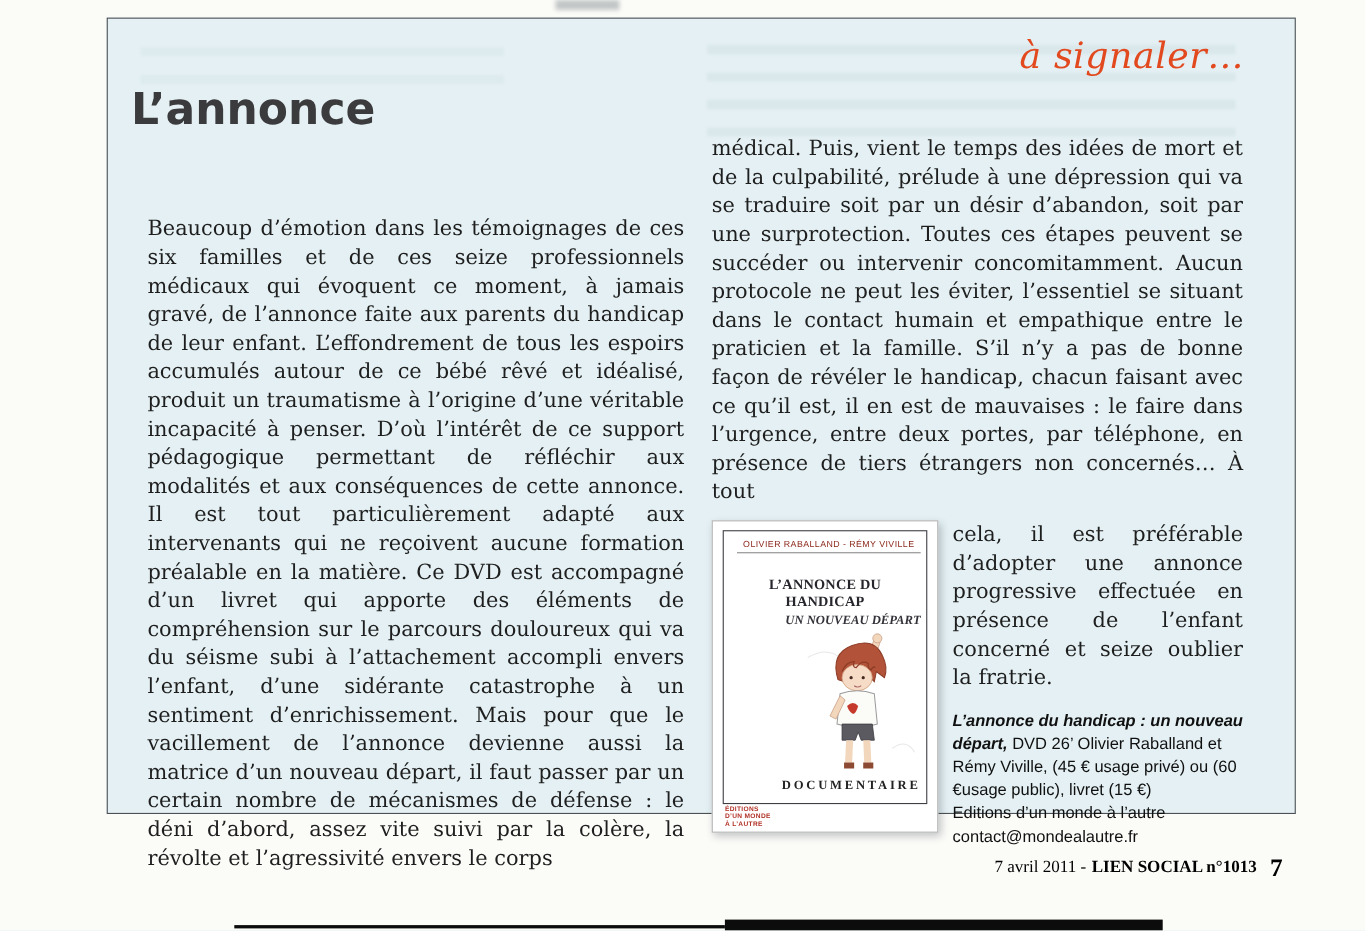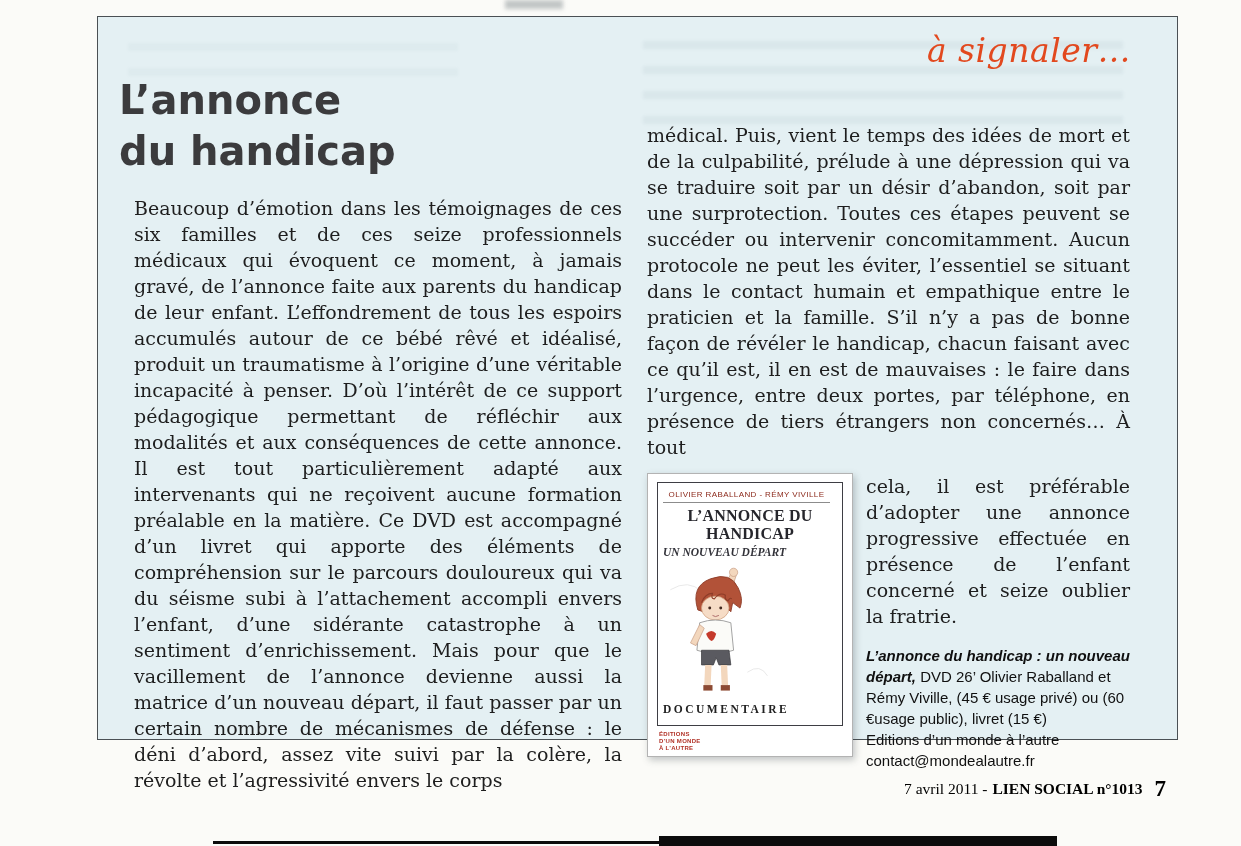--- a/index.html
+++ b/index.html
@@ -24,26 +24,26 @@
 
   .bodytext{font-size:19px;line-height:26px;color:#1e1e1e;text-align:justify;hyphens:auto}
   .col-left{position:absolute;left:36px;top:178px;width:488px}
   .col-right{position:absolute;left:549px;top:105px;width:483px}
   .rc-bottom{display:flex;gap:13px;margin-top:13px}
   .rc-side{flex:1;min-width:0}
 
   .dvd{flex:0 0 206px;height:284px;background:#fff;border:1px solid #b3b3b3;
        box-shadow:2px 3px 7px rgba(60,70,75,.3);padding:8px 9px 0;display:flex;flex-direction:column}
   .dvd-frame{border:1.5px solid #3e3e44;flex:1 1 auto;display:flex;flex-direction:column;
-             align-items:flex-start;padding:7px 5px 4px;background:#fff}
+             align-items:flex-end;padding:7px 5px 4px;background:#fff}
   .dvd-authors{font-family:"Liberation Sans",sans-serif;font-size:8px;letter-spacing:.4px;
                color:#8c2a1c;border-bottom:1px solid #8c8c8c;padding-bottom:3px;width:96%;
                text-align:center;white-space:nowrap}
-  .dvd-title{margin-top:4px;font-family:"Liberation Serif",serif;font-weight:bold;
-             font-size:16px;color:#26262c;text-align:center;letter-spacing:.2px}
+  .dvd-title{margin-top:20px;font-family:"Liberation Serif",serif;font-weight:bold;
+             font-size:13px;color:#26262c;text-align:center;letter-spacing:.2px}
   .dvd-subtitle{margin-top:3px;font-family:"Liberation Serif",serif;font-style:italic;
                 font-weight:bold;font-size:11.5px;color:#33333a}
   .dvd-art{flex:1;display:flex;align-items:center;justify-content:center}
   .dvd-genre{font-family:"Liberation Serif",serif;font-weight:bold;font-size:11.5px;
              letter-spacing:2.5px;color:#222;margin-bottom:6px}
   .dvd-pub{height:30px;display:flex;align-items:center;padding:2px}
   .pub-logo{font-family:"Liberation Sans",sans-serif;font-size:6px;line-height:7px;
             color:#b13126;font-weight:bold;letter-spacing:.3px;width:62px}
 
   .caption{margin-top:16px;font-family:"Liberation Sans",sans-serif;font-size:15px;
@@ -64,21 +64,20 @@
 
 <div class="page">
 
   <div class="ghost g1"></div>
   <div class="ghost g2"></div>
 
   <div class="tag">à signaler…</div>
 
   <h1 class="headline">
     <span>L’annonce</span><br>
-    <span>du handicap</span>
   </h1>
 
   <div class="col-left bodytext">Beaucoup d’émotion dans les témoignages de ces six familles et de ces seize professionnels médicaux qui évoquent ce moment, à jamais gravé, de l’annonce faite aux parents du handicap de leur enfant. L’effondrement de tous les espoirs accumulés autour de ce bébé rêvé et idéalisé, produit un traumatisme à l’origine d’une véritable incapacité à penser. D’où l’intérêt de ce support pédagogique permettant de réfléchir aux modalités et aux conséquences de cette annonce. Il est tout particulièrement adapté aux intervenants qui ne reçoivent aucune formation préalable en la matière. Ce DVD est accompagné d’un livret qui apporte des éléments de compréhension sur le parcours douloureux qui va du séisme subi à l’attachement accompli envers l’enfant, d’une sidérante catastrophe à un sentiment d’enrichissement. Mais pour que le vacillement de l’annonce devienne aussi la matrice d’un nouveau départ, il faut passer par un certain nombre de mécanismes de défense : le déni d’abord, assez vite suivi par la colère, la révolte et l’agressivité envers le corps</div>
 
   <div class="col-right">
     <div class="bodytext">médical. Puis, vient le temps des idées de mort et de la culpabilité, prélude à une dépression qui va se traduire soit par un désir d’abandon, soit par une surprotection. Toutes ces étapes peuvent se succéder ou intervenir concomitamment. Aucun protocole ne peut les éviter, l’essentiel se situant dans le contact humain et empathique entre le praticien et la famille. S’il n’y a pas de bonne façon de révéler le handicap, chacun faisant avec ce qu’il est, il en est de mauvaises : le faire dans l’urgence, entre deux portes, par téléphone, en présence de tiers étrangers non concernés… À tout</div>
 
     <div class="rc-bottom">
 
       <div class="dvd">

